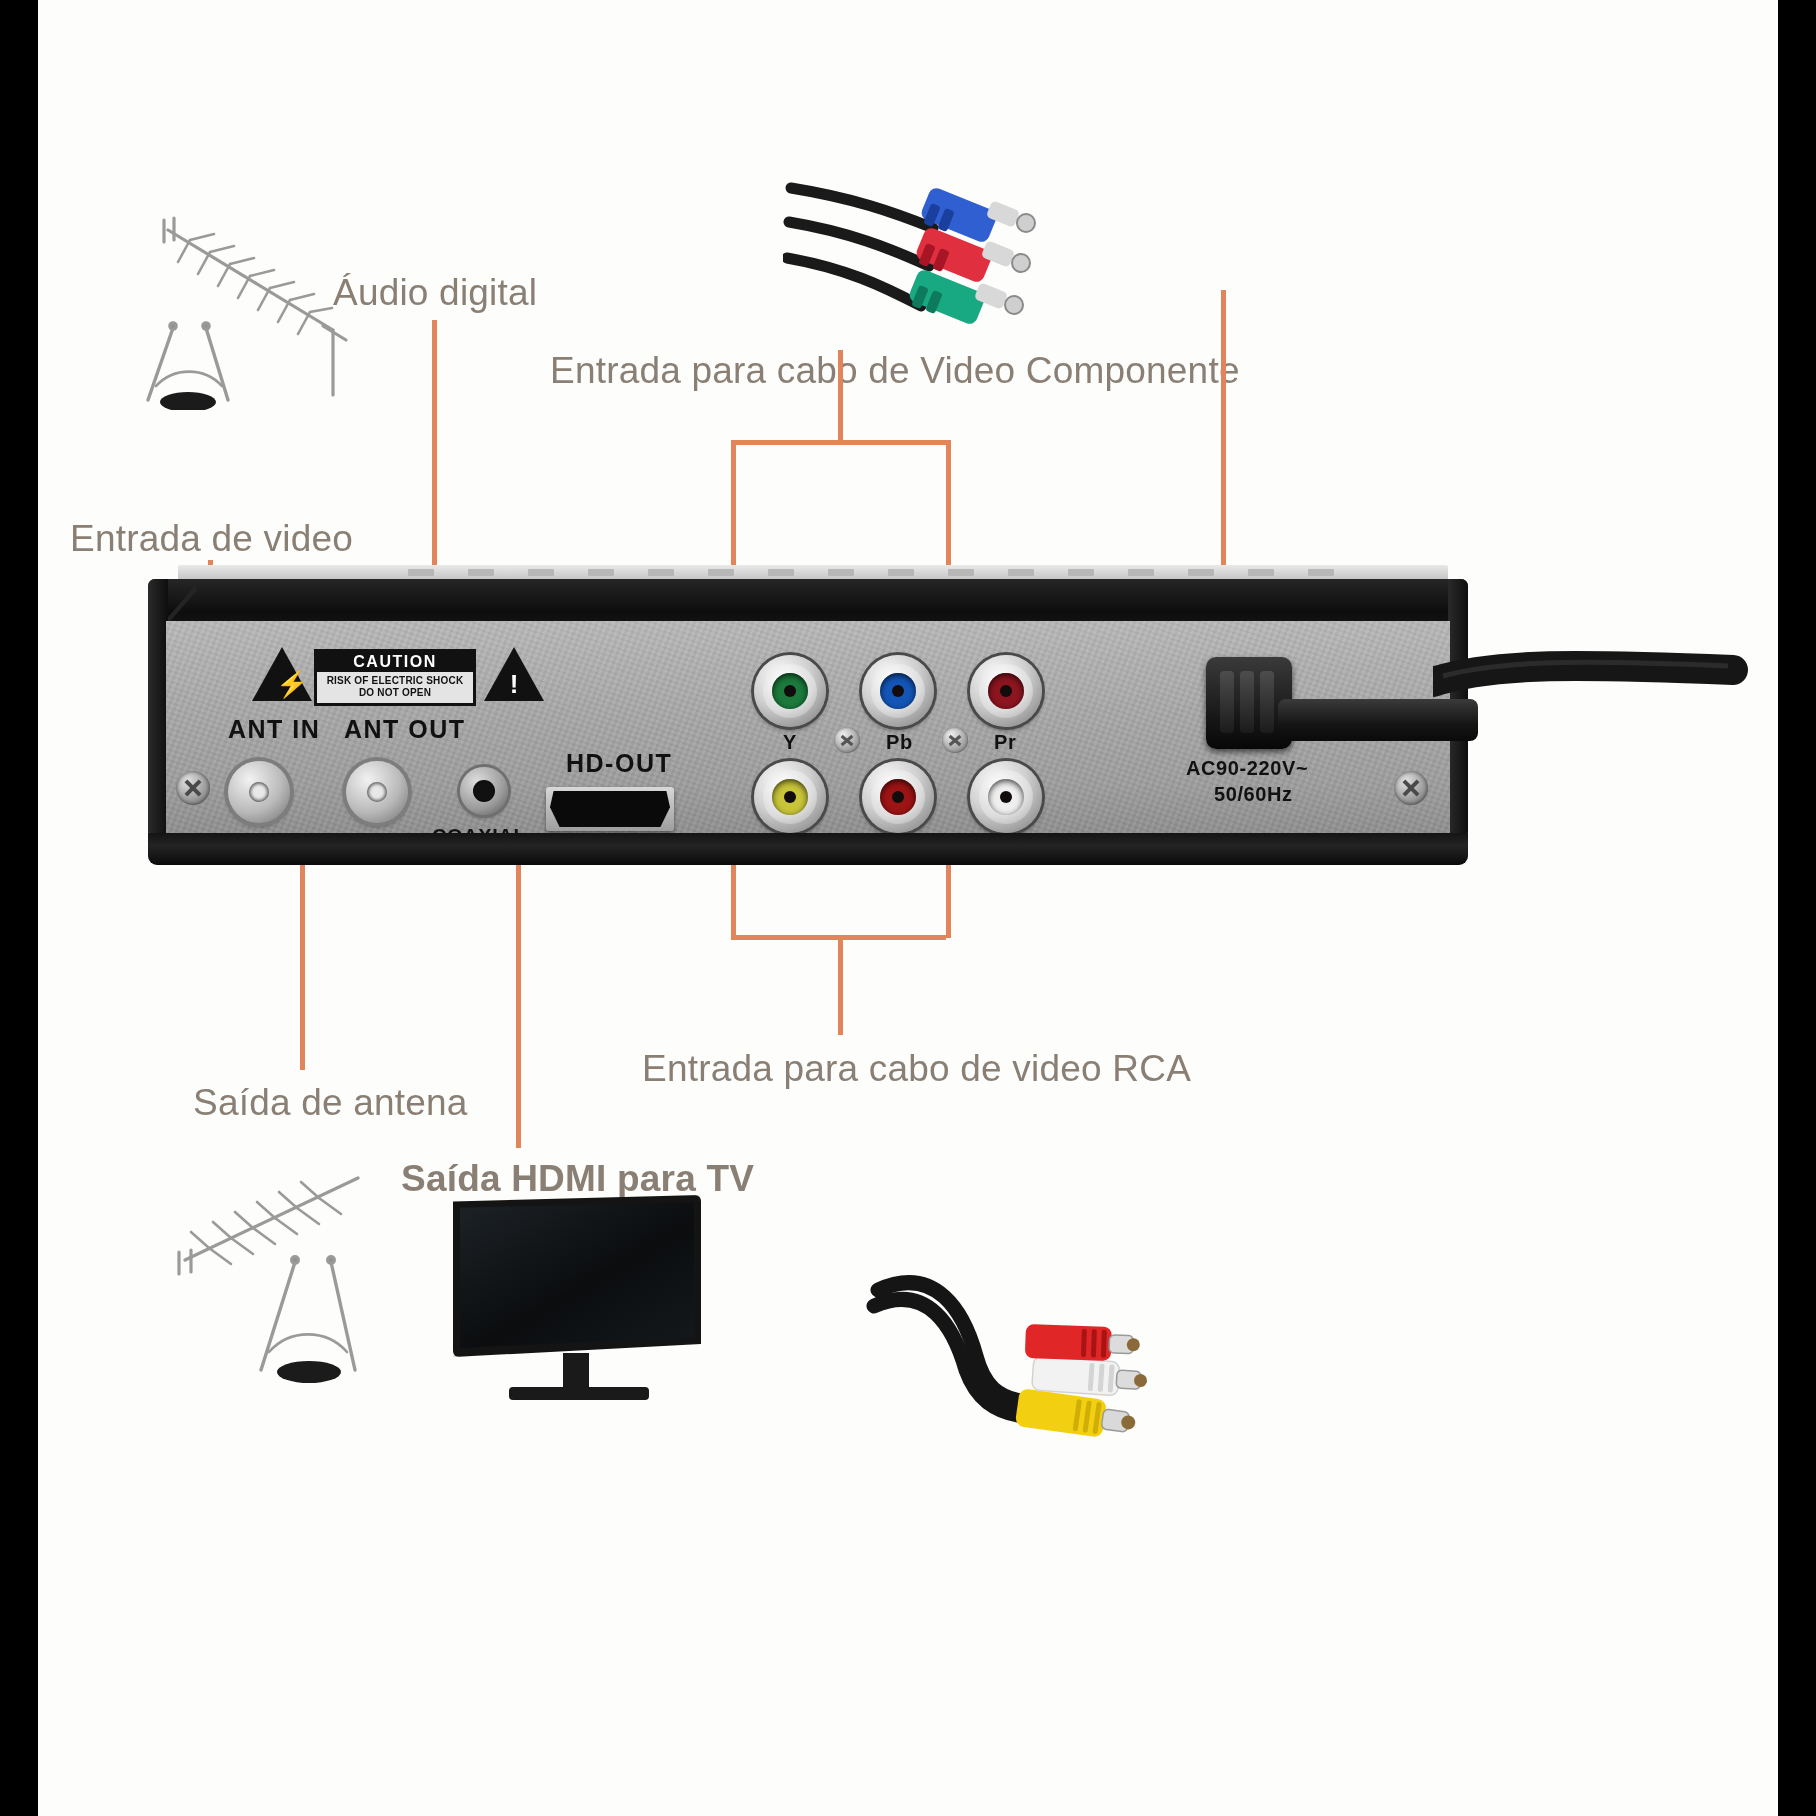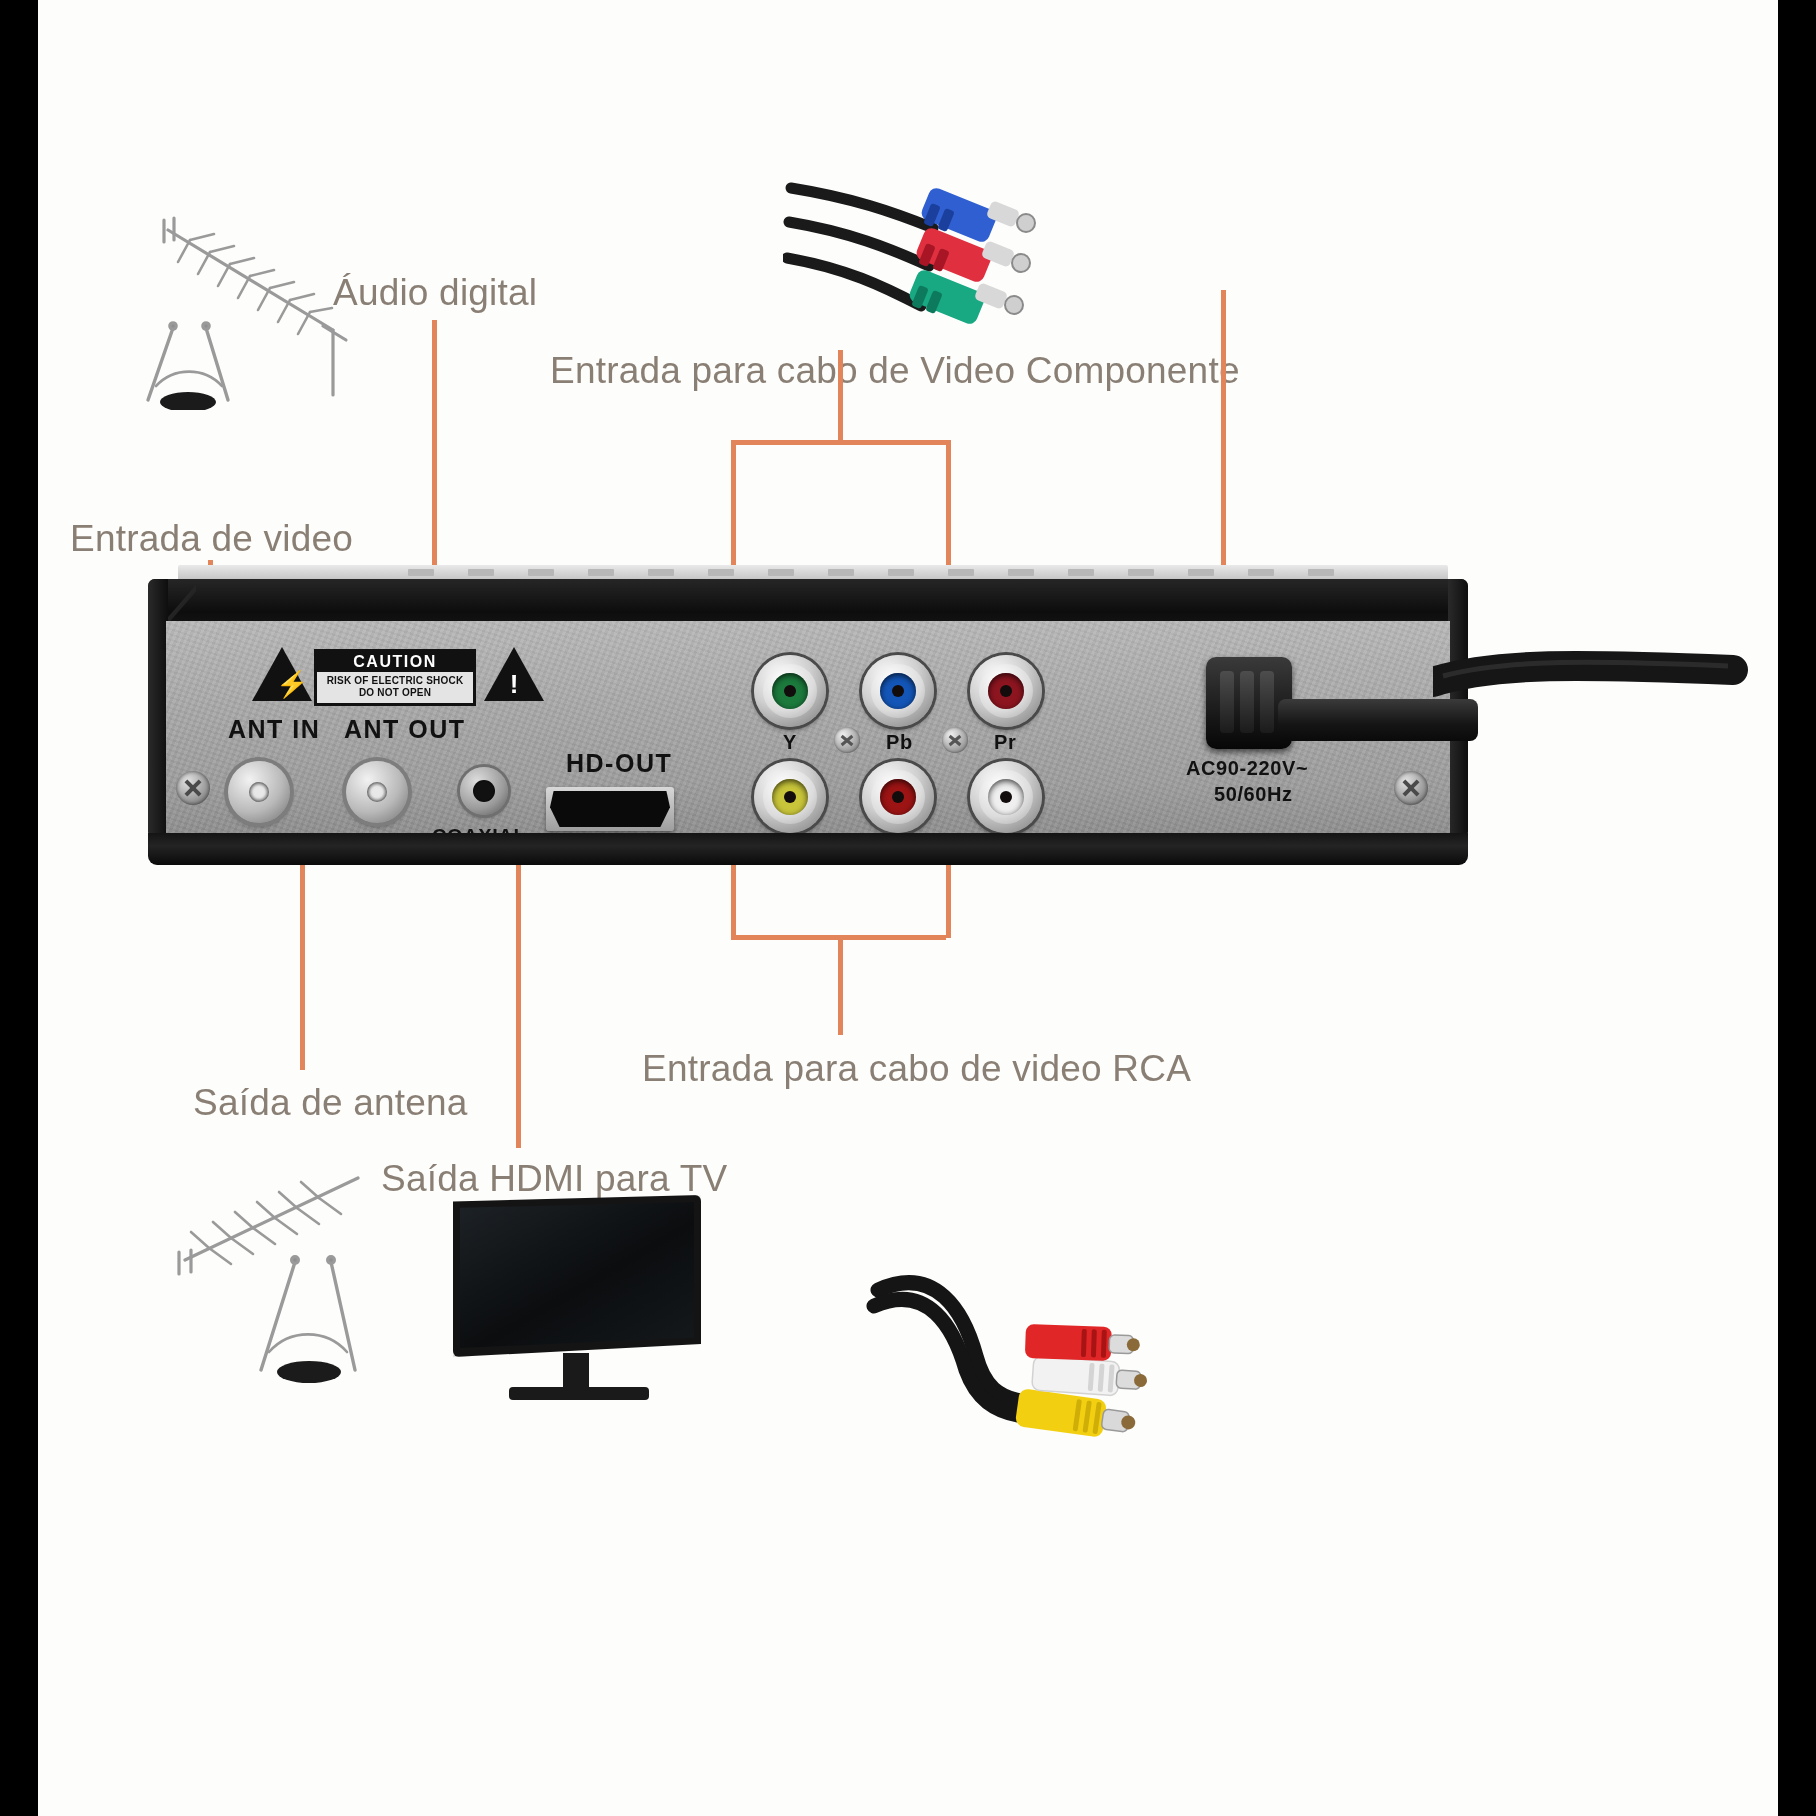--- a/index.html
+++ b/index.html
@@ -257,21 +257,21 @@
 
     <div class="anno" style="left:32px;top:518px;">Entrada de video</div>
 
     <div class="anno" style="left:295px;top:272px;">Áudio digital</div>
 
     <div class="anno" style="left:512px;top:350px;">Entrada para cabo de Video Componente</div>
 
 
     <div class="anno" style="left:155px;top:1082px;text-align:right;">Saída de antena</div>
 
-    <div class="anno" style="left:343px;top:1158px;">Saída HDMI para TV</div>
+    <div class="anno" style="left:363px;top:1158px;font-weight:bold;">Saída HDMI para TV</div>
 
     <div class="anno" style="left:582px;top:1048px;margin-left:22px;">Entrada para cabo de video RCA</div>
 
     <div class="lead v" style="left:170px;top:560px;height:195px;"></div>
 
     <div class="lead v" style="left:394px;top:320px;height:420px;"></div>
 
     <div class="lead v" style="left:1183px;top:290px;height:330px;"></div>
 
     <div class="lead h" style="left:693px;top:440px;width:215px;"></div>

